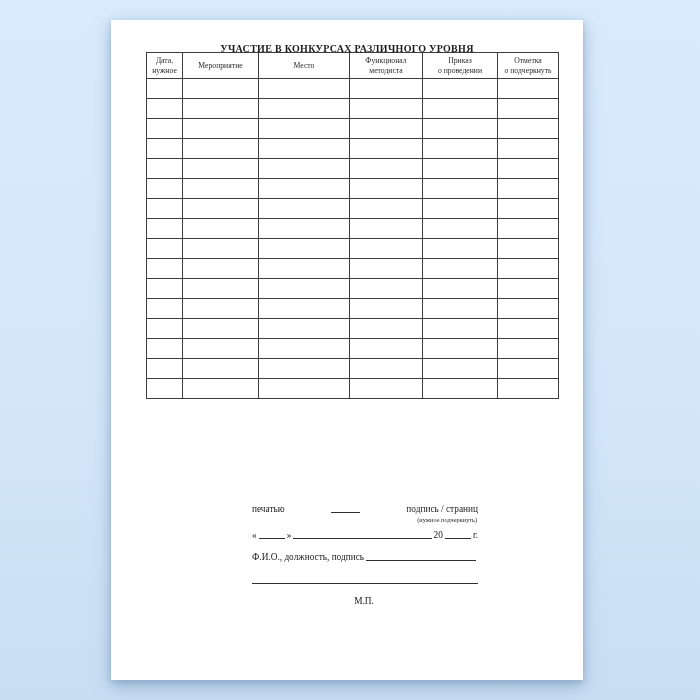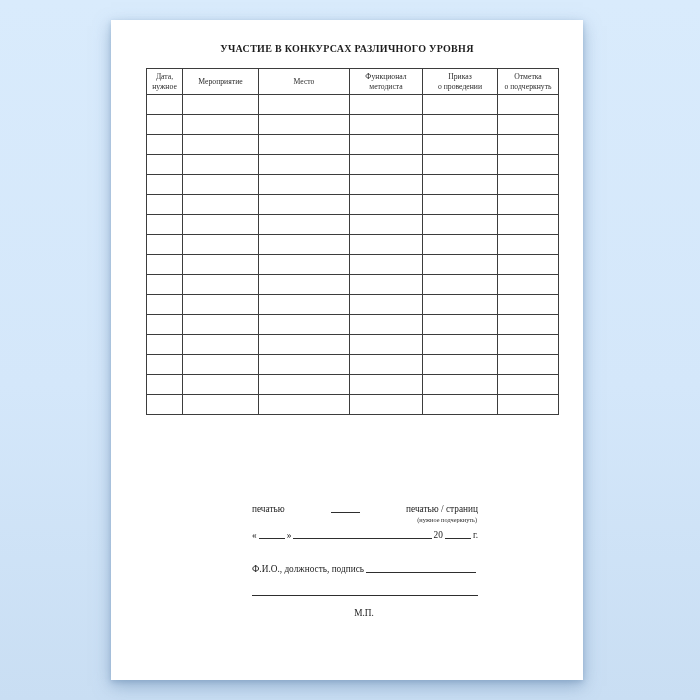--- a/index.html
+++ b/index.html
@@ -19,21 +19,21 @@
   }
 
   .page-title {
     position: absolute; top: 23px; left: 0; width: 100%;
     text-align: center;
     font-size: 10px; font-weight: bold; letter-spacing: 0.3px;
     color: #1d1d1d; line-height: 1.2;
   }
 
   table.form-table {
-    position: absolute; left: 35px; top: 48px;
+    position: absolute; left: 35px; top: 32px;
     width: 412px;
     border-collapse: collapse; table-layout: fixed;
   }
   .form-table th, .form-table td {
     border: 1px solid #3d3d3d;
     padding: 0;
   }
   .form-table th {
     height: 26px;
     font-weight: normal;
@@ -58,21 +58,21 @@
   }
   .grow { flex: 1 1 auto; }
   .w26 { flex: 0 0 26px; }
   .seal-line { margin-top: 14px; gap: 44px; }
   .f-note {
     margin-top: 1px;
     text-align: right; padding-right: 1px;
     font-size: 6.3px; color: #2b2b2b; line-height: 1.2;
   }
   .date-line { margin-top: 6px; }
-  .signature-line { margin-top: 23px; }
+  .signature-line { margin-top: 11px; }
   .f-rule { margin-top: 20px; border-bottom: 1px solid #2e2e2e; width: 100%; height: 1px; }
   .f-stamp { margin-top: 12px; text-align: center; padding-right: 2px; }
 </style>
 </head>
 <body>
 
 <div class="stage">
   <div class="paper">
 
     <div class="page-title">УЧАСТИЕ В КОНКУРСАХ РАЗЛИЧНОГО УРОВНЯ</div>
@@ -242,21 +242,21 @@
           <td></td>
         </tr>
         </tbody>
     </table>
 
     <div class="footer">
 
       <div class="f-flex seal-line">
         <span>печатью</span>
         <span class="fill grow"></span>
-        <span>печатью / страниц</span>
+        <span>подпись / страниц</span>
       </div>
 
       <div class="f-note">(нужное подчеркнуть)</div>
 
       <div class="f-flex date-line">
         <span>«</span>
         <span class="fill w26"></span>
         <span>»</span>
         <span class="fill grow"></span>
         <span>20</span>

